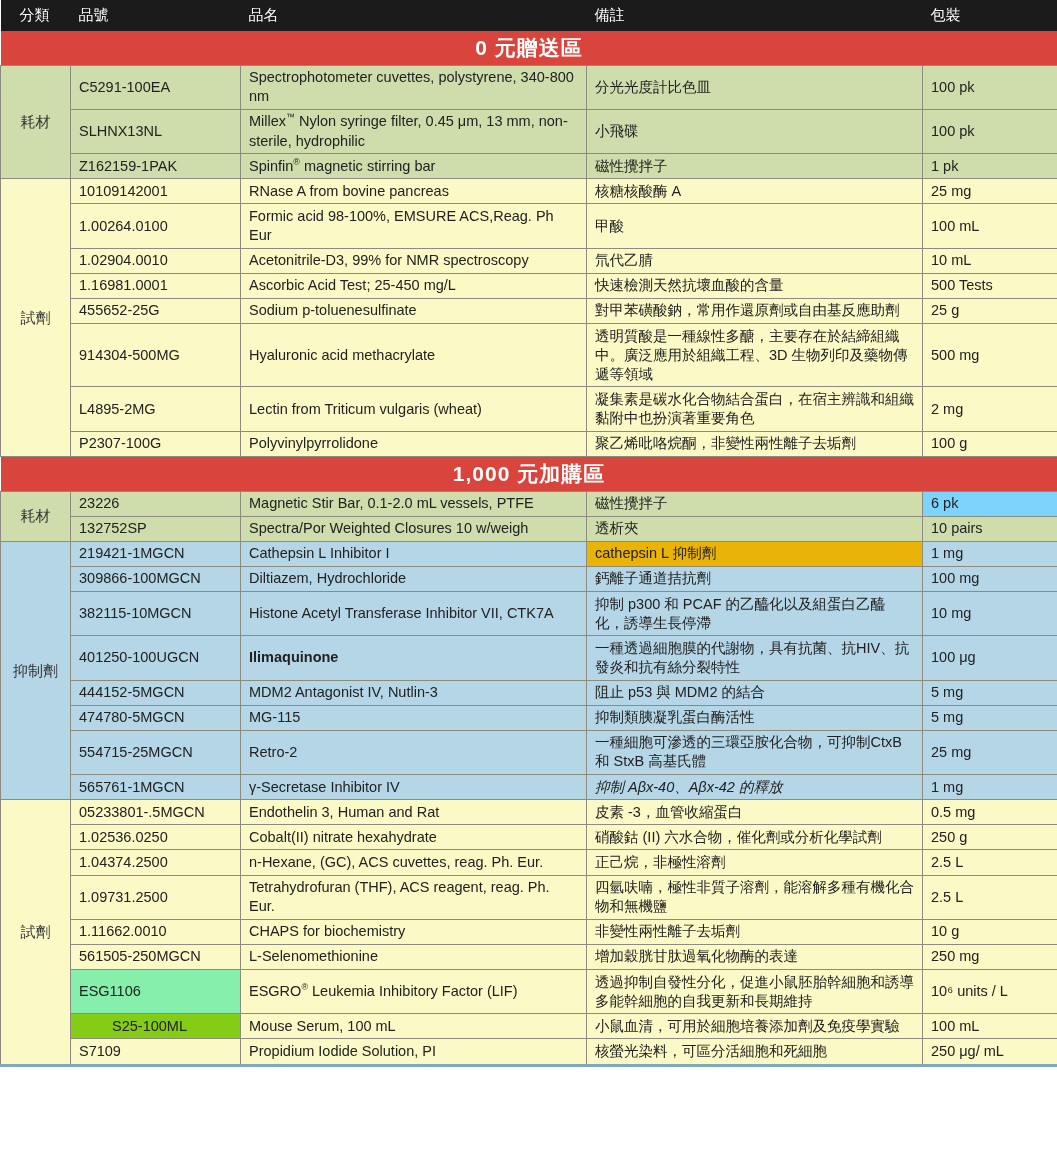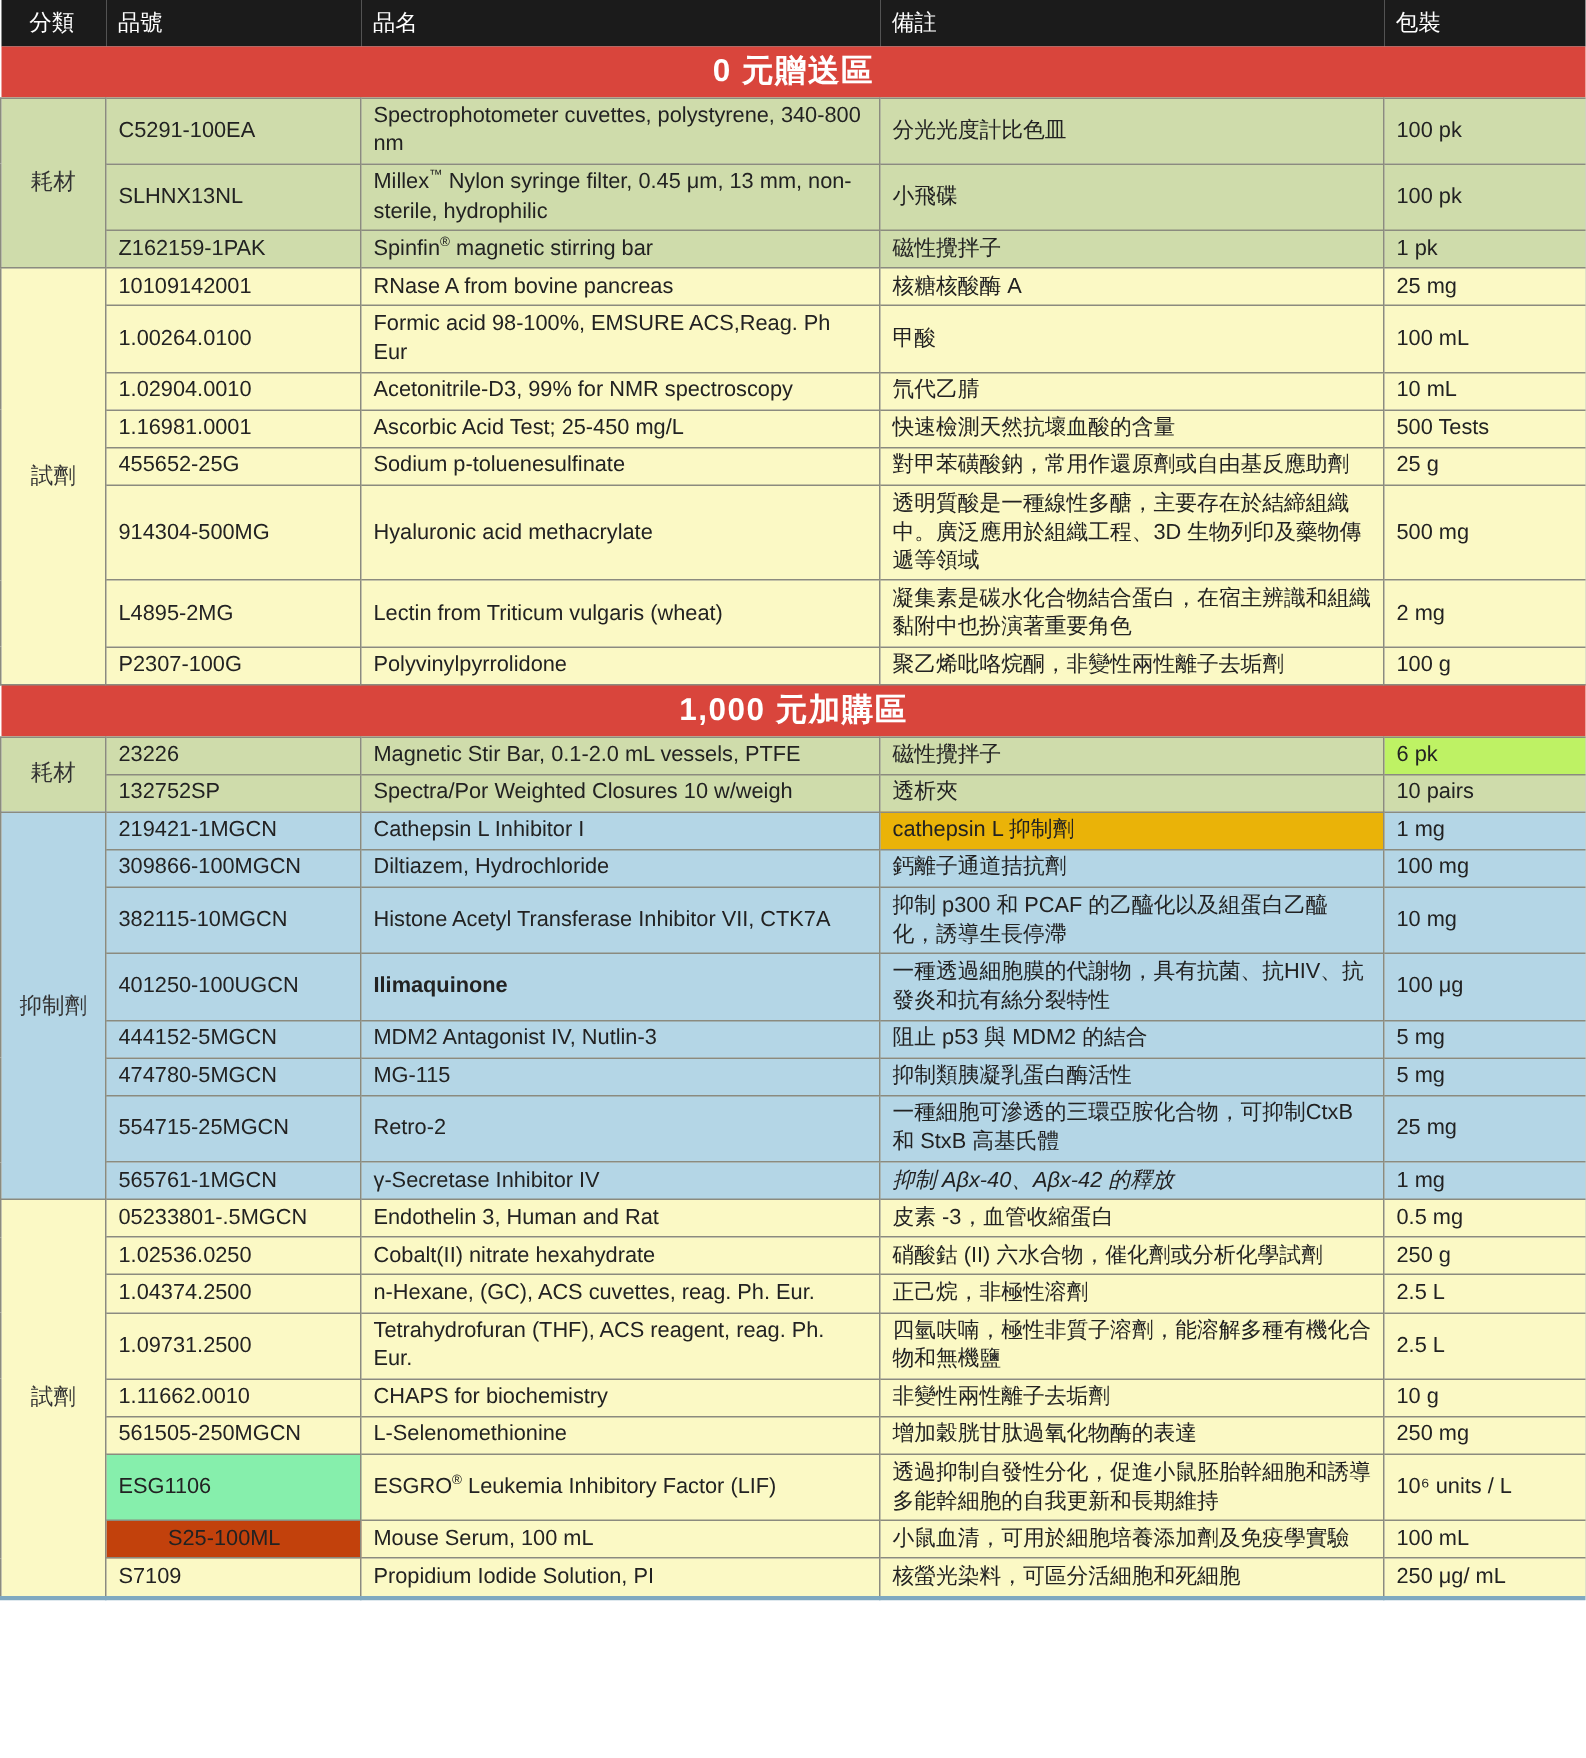--- a/index.html
+++ b/index.html
@@ -124,21 +124,21 @@
         <td style="background: rgb(251, 249, 197);">100 g</td>
       </tr>
       <tr class="banner">
         <td colspan="5" style="background: rgb(217, 69, 60);">1,000 元加購區</td>
       </tr>
       <tr>
         <td class="cat" rowspan="2" style="background: rgb(207, 220, 171);">耗材</td>
         <td style="background: rgb(207, 220, 171);">23226</td>
         <td style="background: rgb(207, 220, 171);">Magnetic Stir Bar, 0.1-2.0 mL vessels, PTFE</td>
         <td style="background: rgb(207, 220, 171);">磁性攪拌子</td>
-        <td style="background: #bef264;">6 pk</td>
+        <td style="background: #7dd3fc;">6 pk</td>
       </tr>
       <tr>
         <td style="background: rgb(207, 220, 171);">132752SP</td>
         <td style="background: rgb(207, 220, 171);">Spectra/Por Weighted Closures 10 w/weigh</td>
         <td style="background: rgb(207, 220, 171);">透析夾</td>
         <td style="background: rgb(207, 220, 171);">10 pairs</td>
       </tr>
       <tr>
         <td class="cat" rowspan="8" style="background: rgb(180, 214, 230);">抑制劑</td>
         <td style="background: rgb(180, 214, 230);">219421-1MGCN</td>
@@ -225,21 +225,21 @@
         <td style="background: rgb(251, 249, 197);">增加穀胱甘肽過氧化物酶的表達</td>
         <td style="background: rgb(251, 249, 197);">250 mg</td>
       </tr>
       <tr>
         <td style="background: #86efac;">ESG1106</td>
         <td style="background: rgb(251, 249, 197);">ESGRO<sup>®</sup> Leukemia Inhibitory Factor (LIF)</td>
         <td style="background: rgb(251, 249, 197);">透過抑制自發性分化，促進小鼠胚胎幹細胞和誘導多能幹細胞的自我更新和長期維持</td>
         <td style="background: rgb(251, 249, 197);">10⁶ units / L</td>
       </tr>
       <tr>
-        <td style="background: #c2410c; padding-left: 41px;">S25-100ML</td>
+        <td style="background: #84cc16; padding-left: 41px;">S25-100ML</td>
         <td style="background: rgb(251, 249, 197);">Mouse Serum, 100 mL</td>
         <td style="background: rgb(251, 249, 197);">小鼠血清，可用於細胞培養添加劑及免疫學實驗</td>
         <td style="background: rgb(251, 249, 197);">100 mL</td>
       </tr>
       <tr>
         <td style="background: rgb(251, 249, 197);">S7109</td>
         <td style="background: rgb(251, 249, 197);">Propidium Iodide Solution, PI</td>
         <td style="background: rgb(251, 249, 197);">核螢光染料，可區分活細胞和死細胞</td>
         <td style="background: rgb(251, 249, 197);">250 μg/ mL</td>
       </tr>

